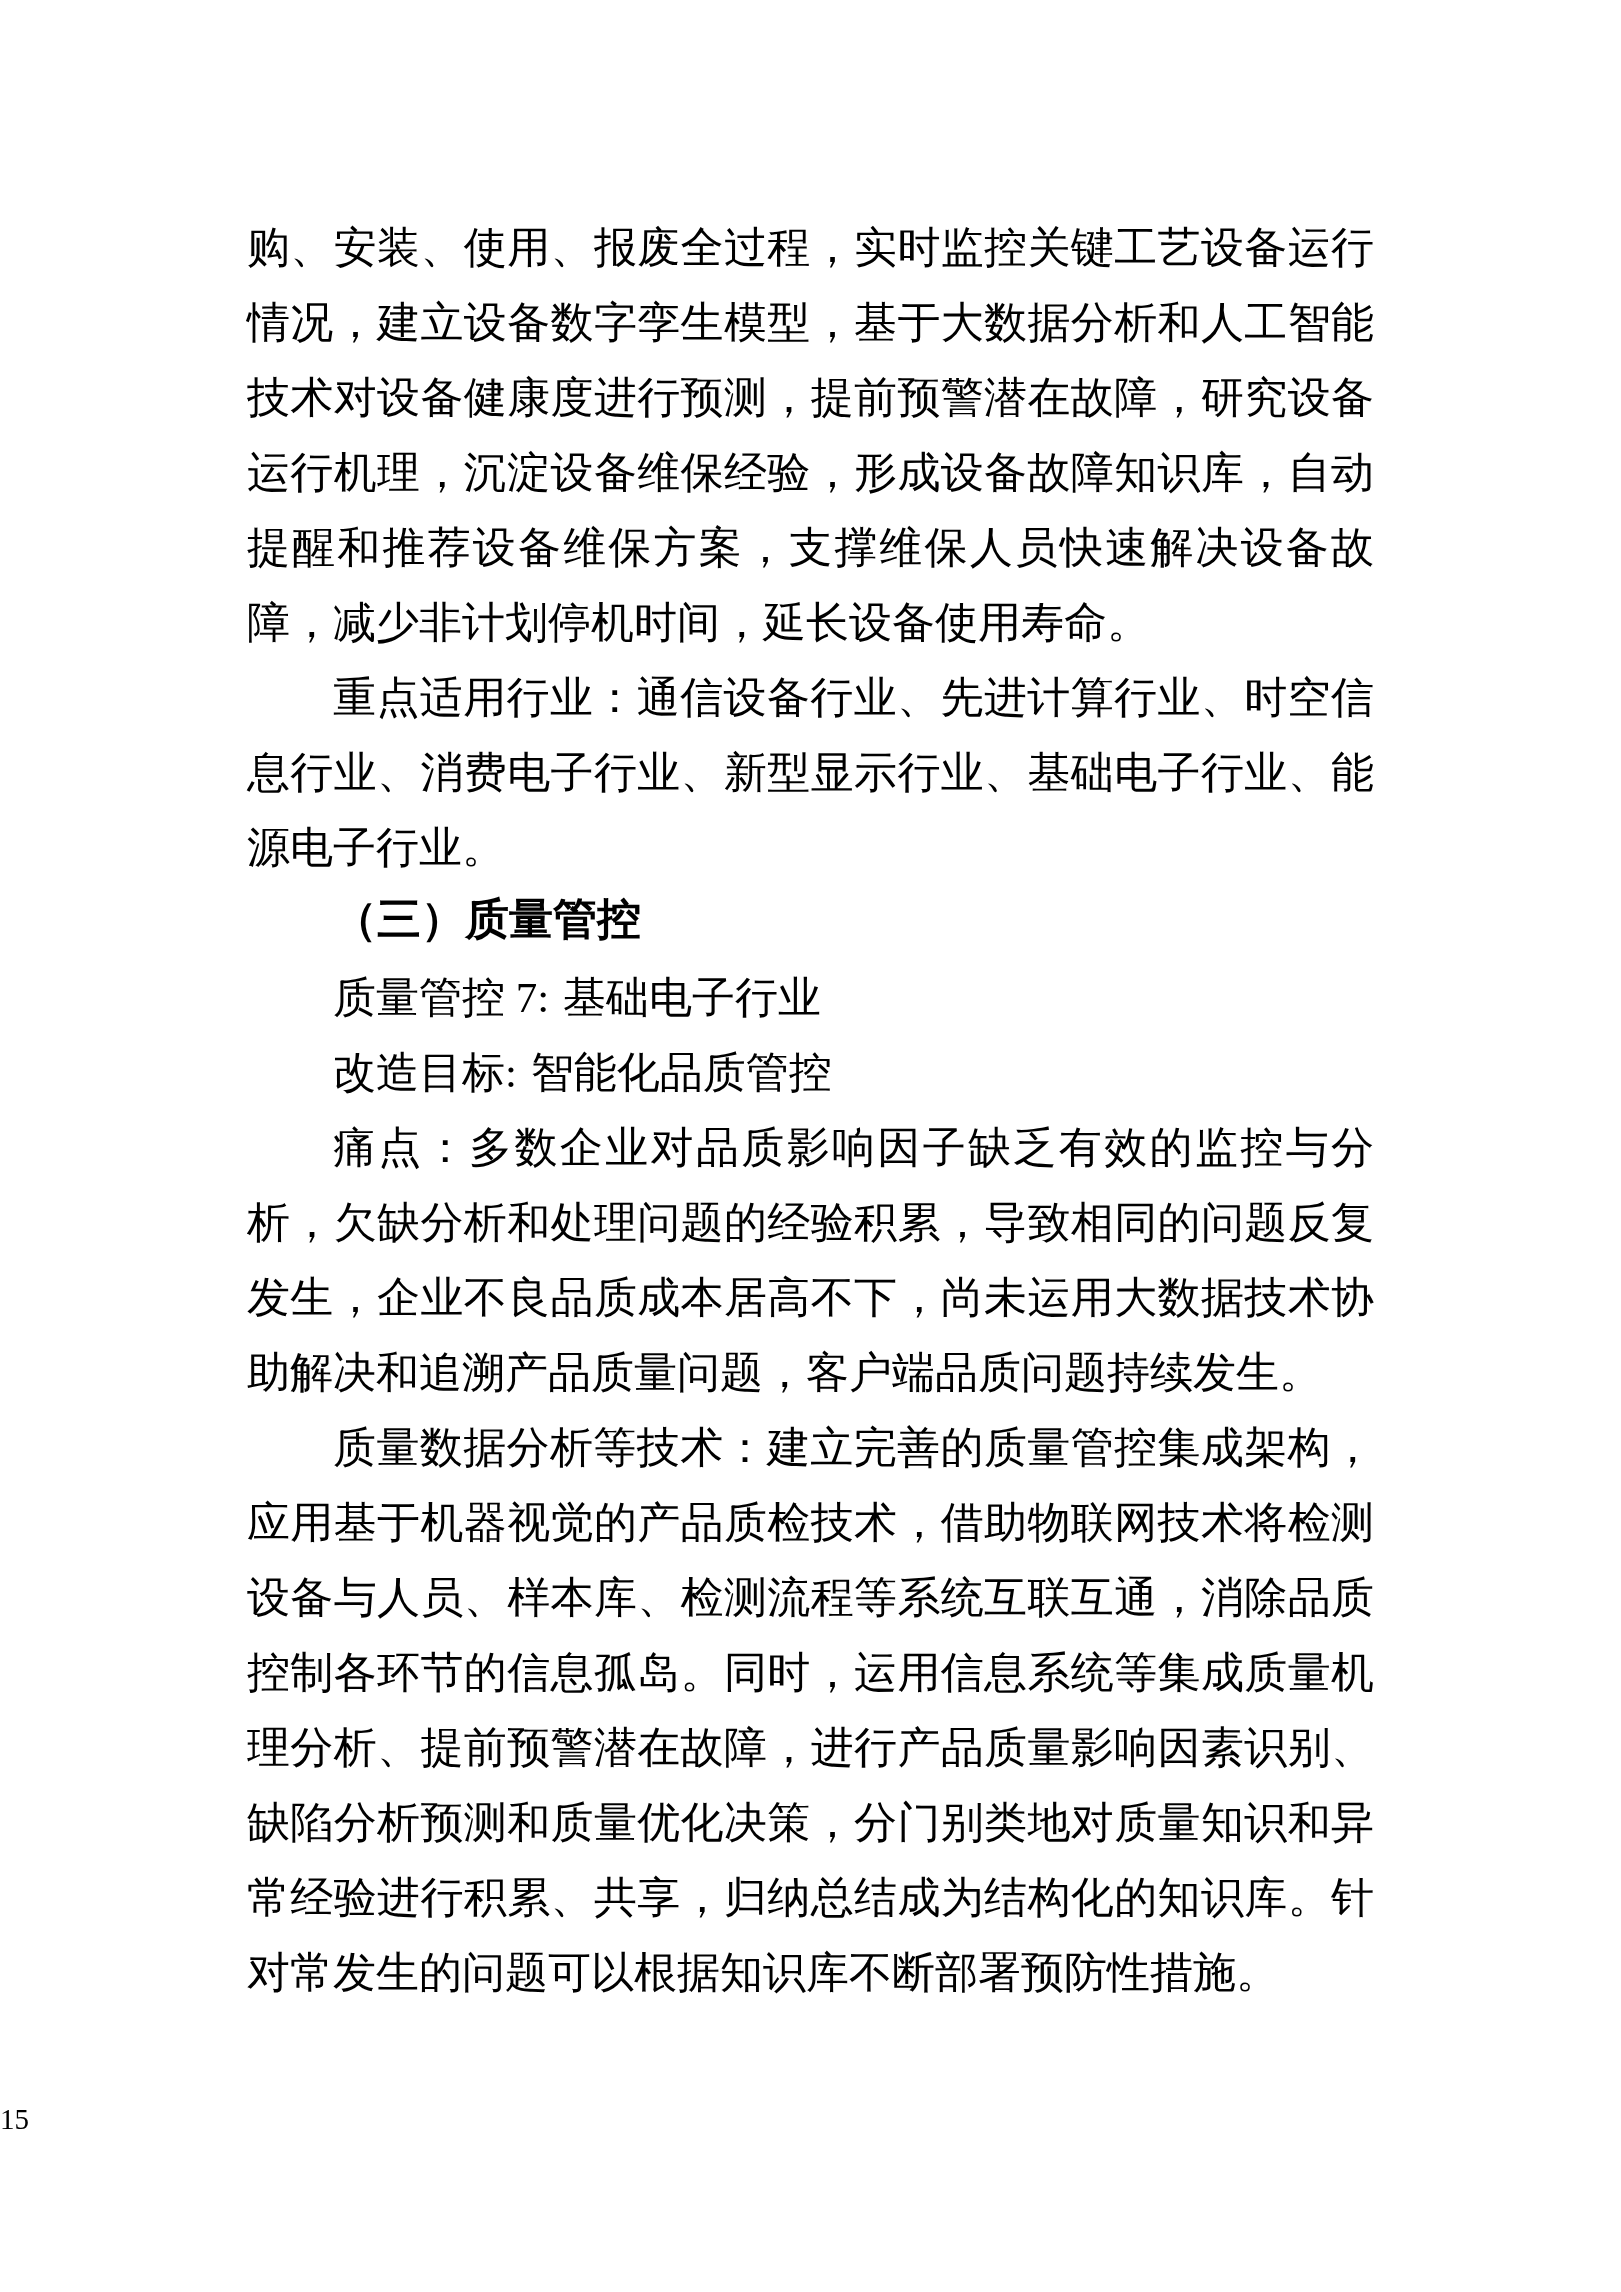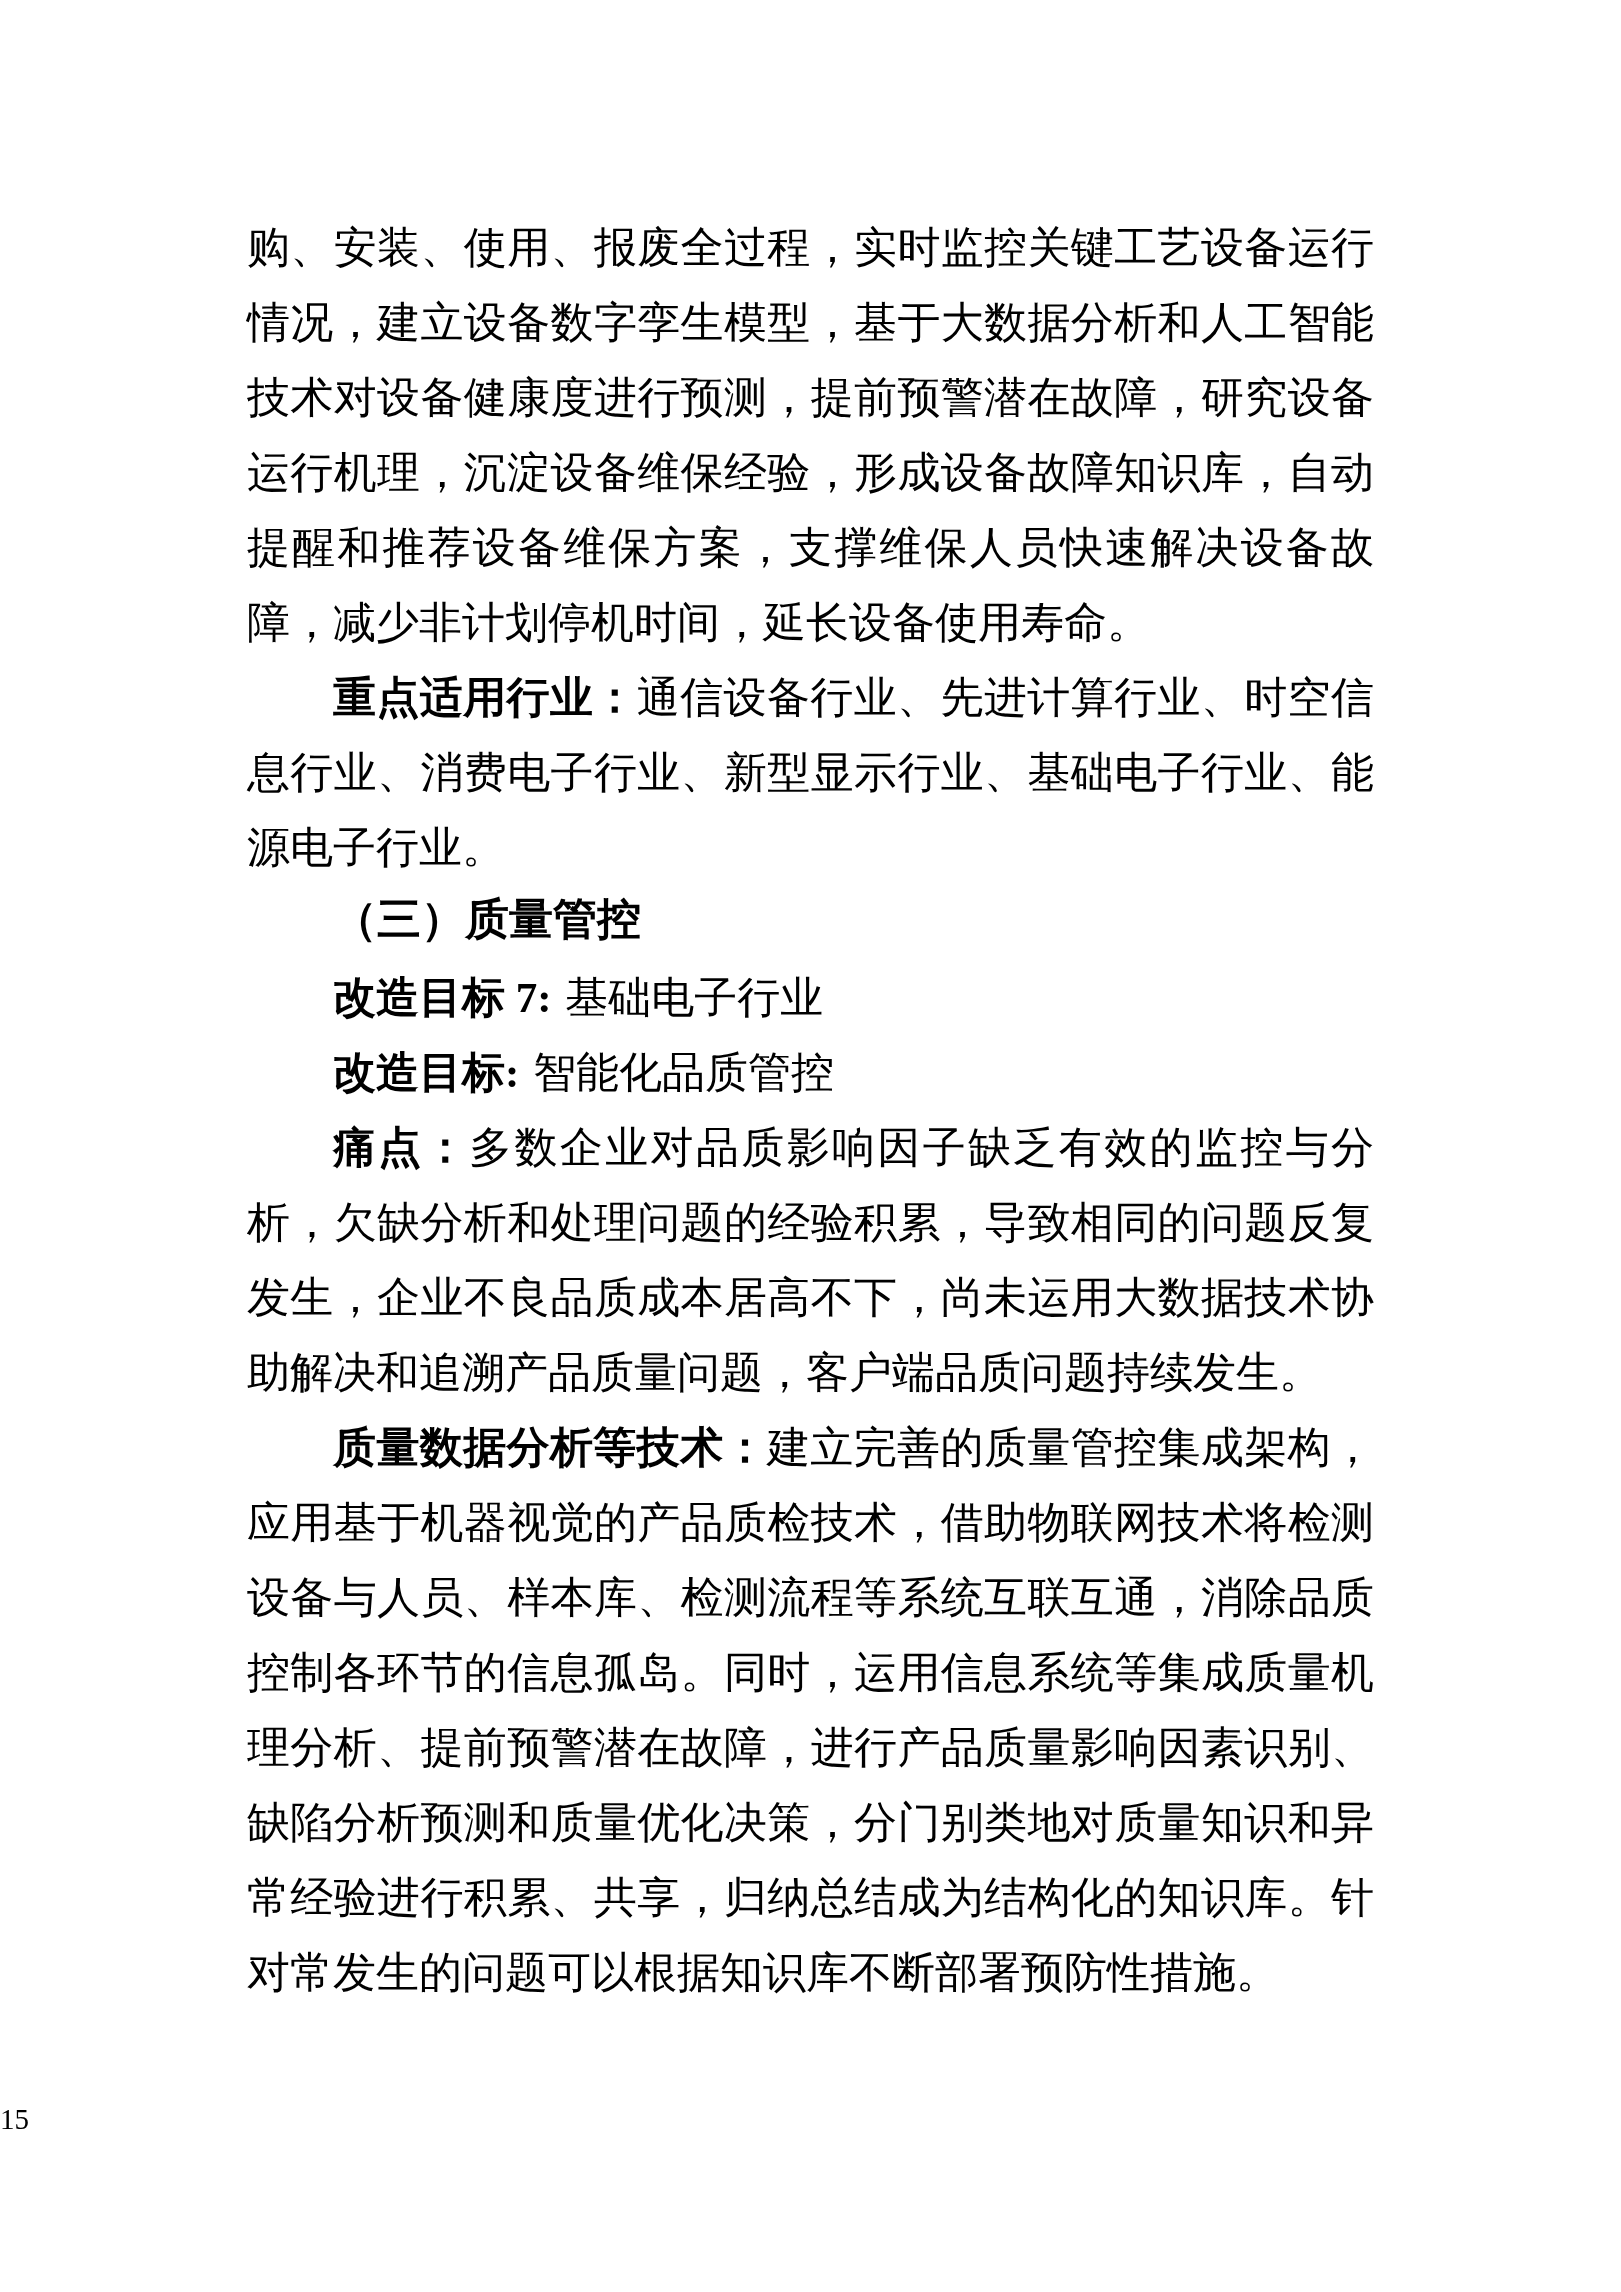--- a/index.html
+++ b/index.html
@@ -28,21 +28,21 @@
     line-height: 75px;
     text-align: justify;
     text-justify: inter-ideograph;
     letter-spacing: 0;
     word-break: break-all;
   }
   .indent {
     text-indent: 86px;
   }
   .label {
-    font-weight: bold;
+    font-weight: normal;
   }
   .heading {
     font-family: Liberation Mono, monospace;
     font-weight: bold;
     font-size: 44px;
   }
   .kai-line {
     font-weight: normal;
   }
   .half-colon {
@@ -67,21 +67,21 @@
 
     <p class="para">购、安装、使用、报废全过程，实时监控关键工艺设备运行情况，建立设备数字孪生模型，基于大数据分析和人工智能技术对设备健康度进行预测，提前预警潜在故障，研究设备运行机理，沉淀设备维保经验，形成设备故障知识库，自动提醒和推荐设备维保方案，支撑维保人员快速解决设备故障，减少非计划停机时间，延长设备使用寿命。</p>
 
     <p class="para indent">
       <span class="label">重点适用行业：</span><span>通信设备行业、先进计算行业、时空信息行业、消费电子行业、新型显示行业、基础电子行业、能源电子行业。</span>
     </p>
 
     <p class="para indent heading">（三）质量管控</p>
 
     <p class="para indent kai-line">
-      <span class="label half-colon">改造目标 7:</span><span>基础电子行业</span>
+      <span class="label half-colon">质量管控 7:</span><span>基础电子行业</span>
     </p>
 
     <p class="para indent kai-line">
       <span class="label half-colon">改造目标:</span><span>智能化品质管控</span>
     </p>
 
     <p class="para indent">
       <span class="label">痛点：</span><span>多数企业对品质影响因子缺乏有效的监控与分析，欠缺分析和处理问题的经验积累，导致相同的问题反复发生，企业不良品质成本居高不下，尚未运用大数据技术协助解决和追溯产品质量问题，客户端品质问题持续发生。</span>
     </p>
 

